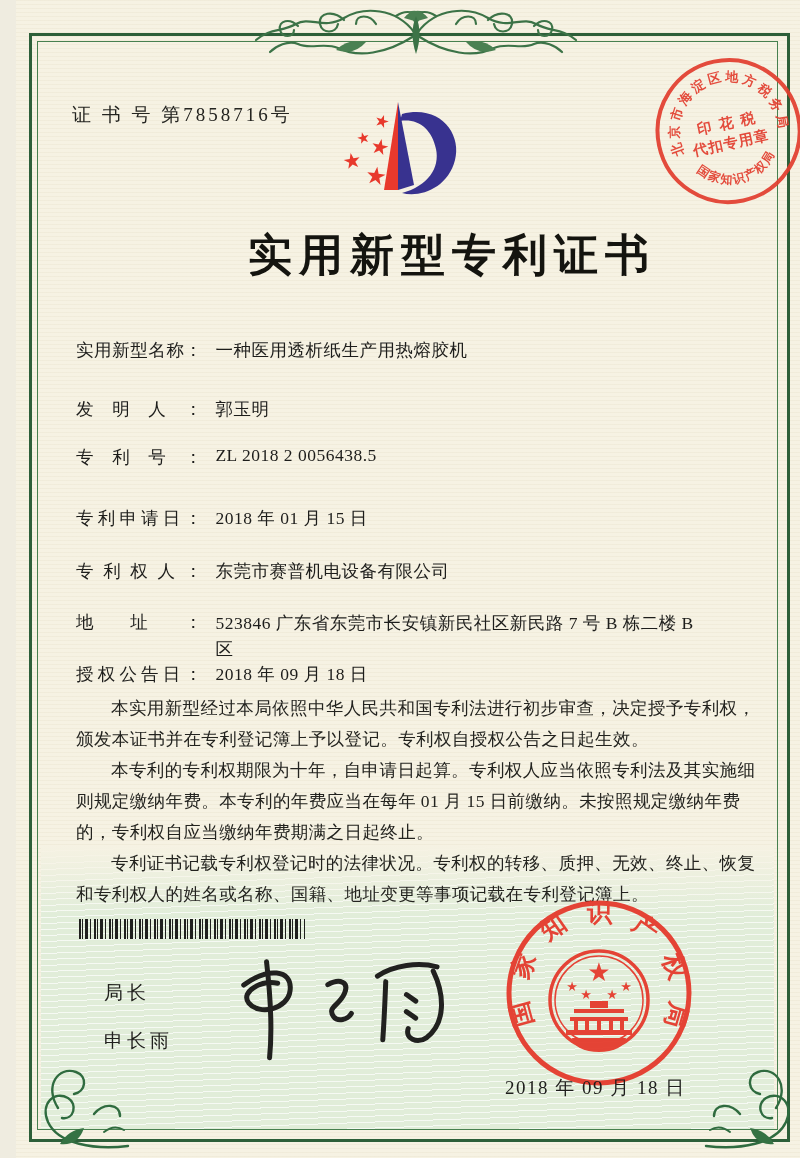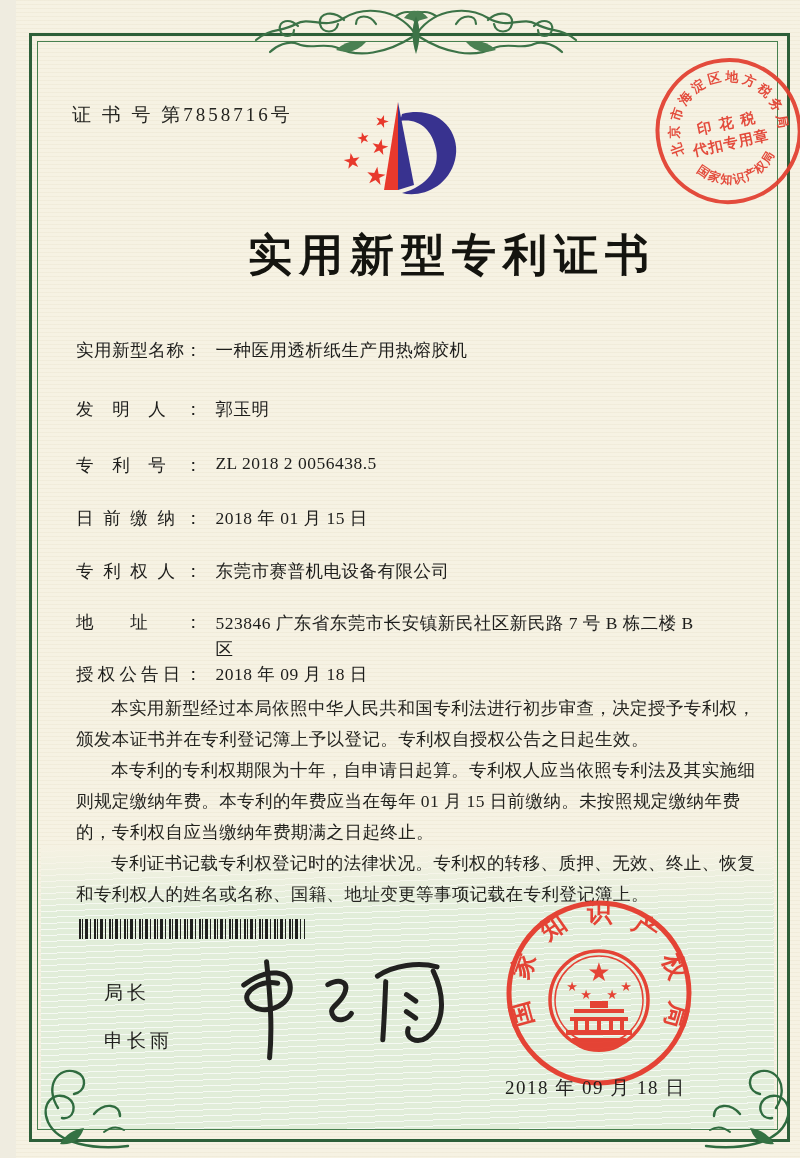--- a/index.html
+++ b/index.html
@@ -160,26 +160,26 @@
 
   <div class="fields">
     <div class="frow" style="top:0">
       <span class="lbl">实用新型名称：</span>
       <span class="val">一种医用透析纸生产用热熔胶机</span>
     </div>
     <div class="frow" style="top:59px">
       <span class="lbl">发明人：</span>
       <span class="val">郭玉明</span>
     </div>
-    <div class="frow" style="top:115px">
+    <div class="frow" style="top:107px">
       <span class="lbl">专利号：</span>
       <span class="val">ZL 2018 2 0056438.5</span>
     </div>
     <div class="frow" style="top:168px">
-      <span class="lbl">日前缴纳：</span>
+      <span class="lbl">专利申请日：</span>
       <span class="val">2018 年 01 月 15 日</span>
     </div>
     <div class="frow" style="top:221px">
       <span class="lbl">专利权人：</span>
       <span class="val">东莞市赛普机电设备有限公司</span>
     </div>
     <div class="frow" style="top:272px">
       <span class="lbl">地址：</span>
       <span class="val wrap">523846 广东省东莞市长安镇新民社区新民路 7 号 B 栋二楼 B
 区</span>

